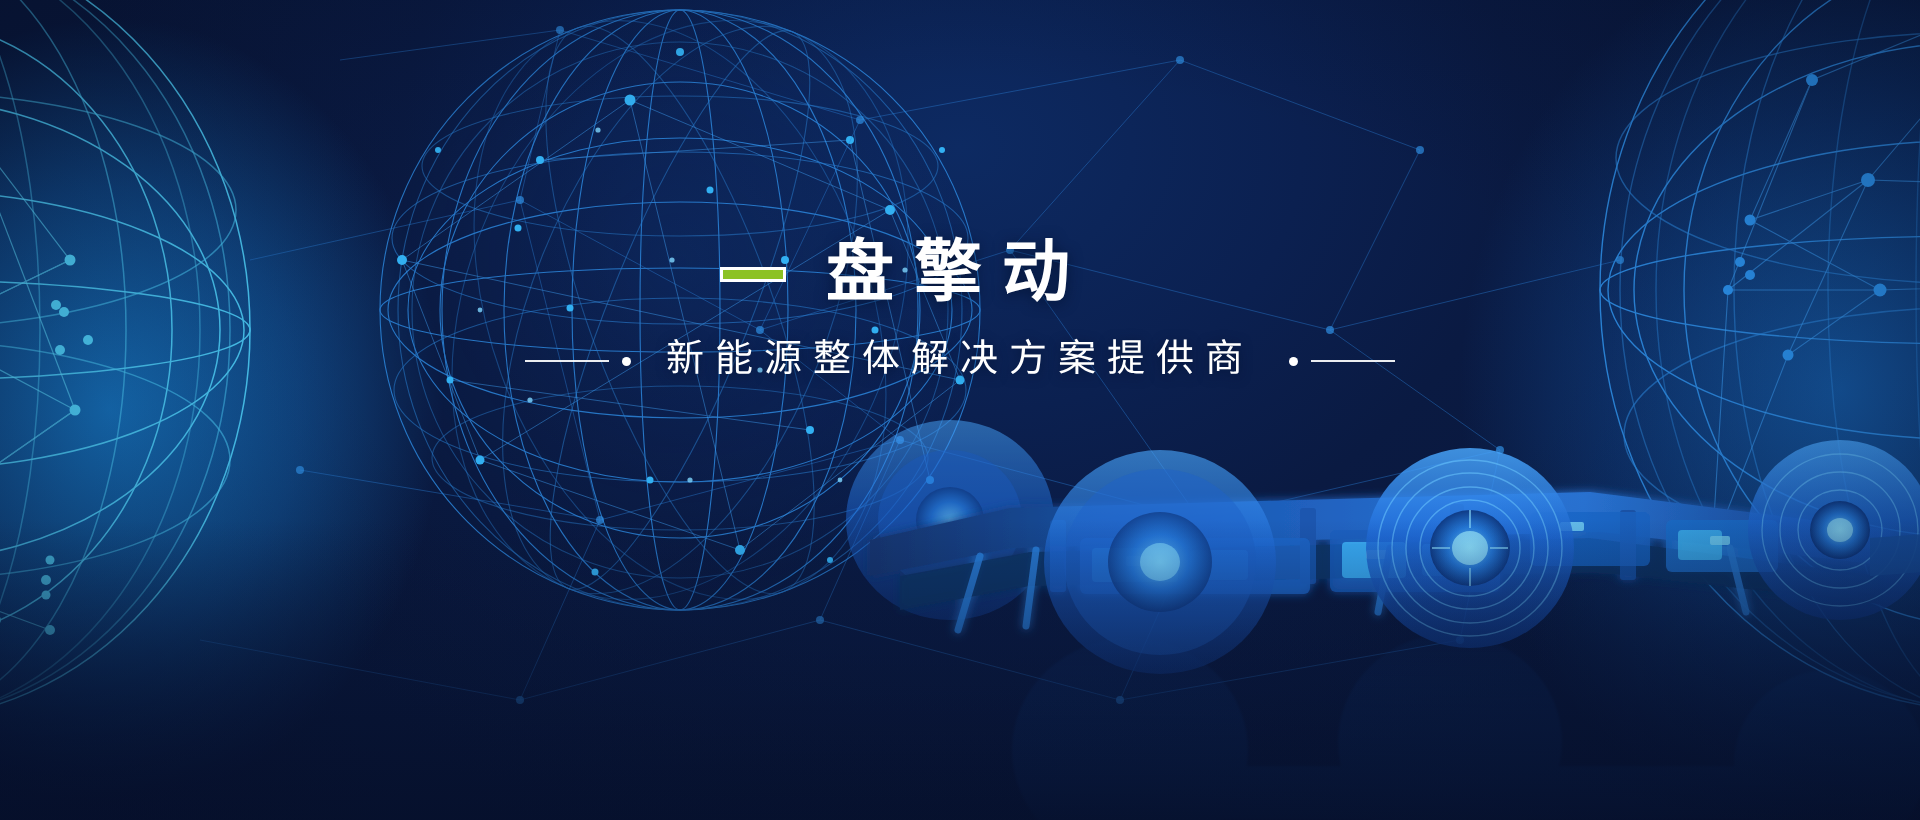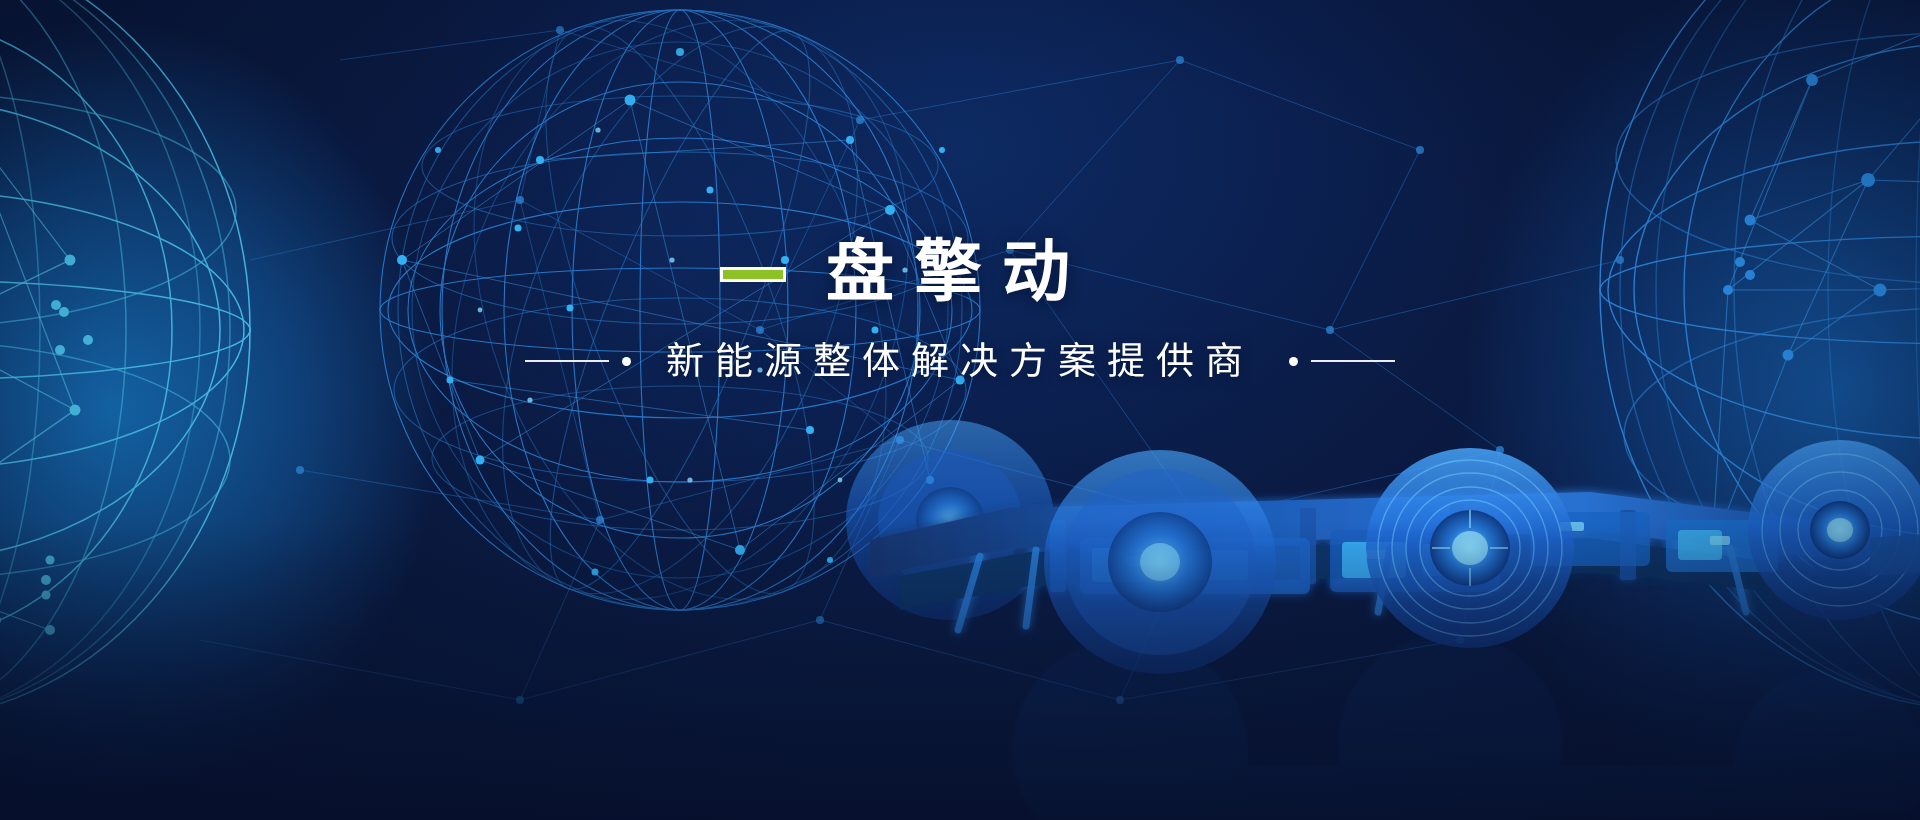--- a/index.html
+++ b/index.html
@@ -115,21 +115,21 @@
     background:#ffffff;
     margin:0 13px;
   }
   .sub-text{
     font-size:38px;
     color:#ffffff;
     letter-spacing:11px;
     line-height:1;
     margin:0 22px;
     text-shadow:0 2px 12px rgba(3,16,46,.7);
-    font-family:Liberation Serif, serif;
+    font-family:Liberation Mono, monospace;
     white-space:nowrap;
   }
 </style>
 </head>
 <body>
 
 <div id="stage">
 
   <div class="bg-base"></div>
   <div class="bg-left-glow"></div>

